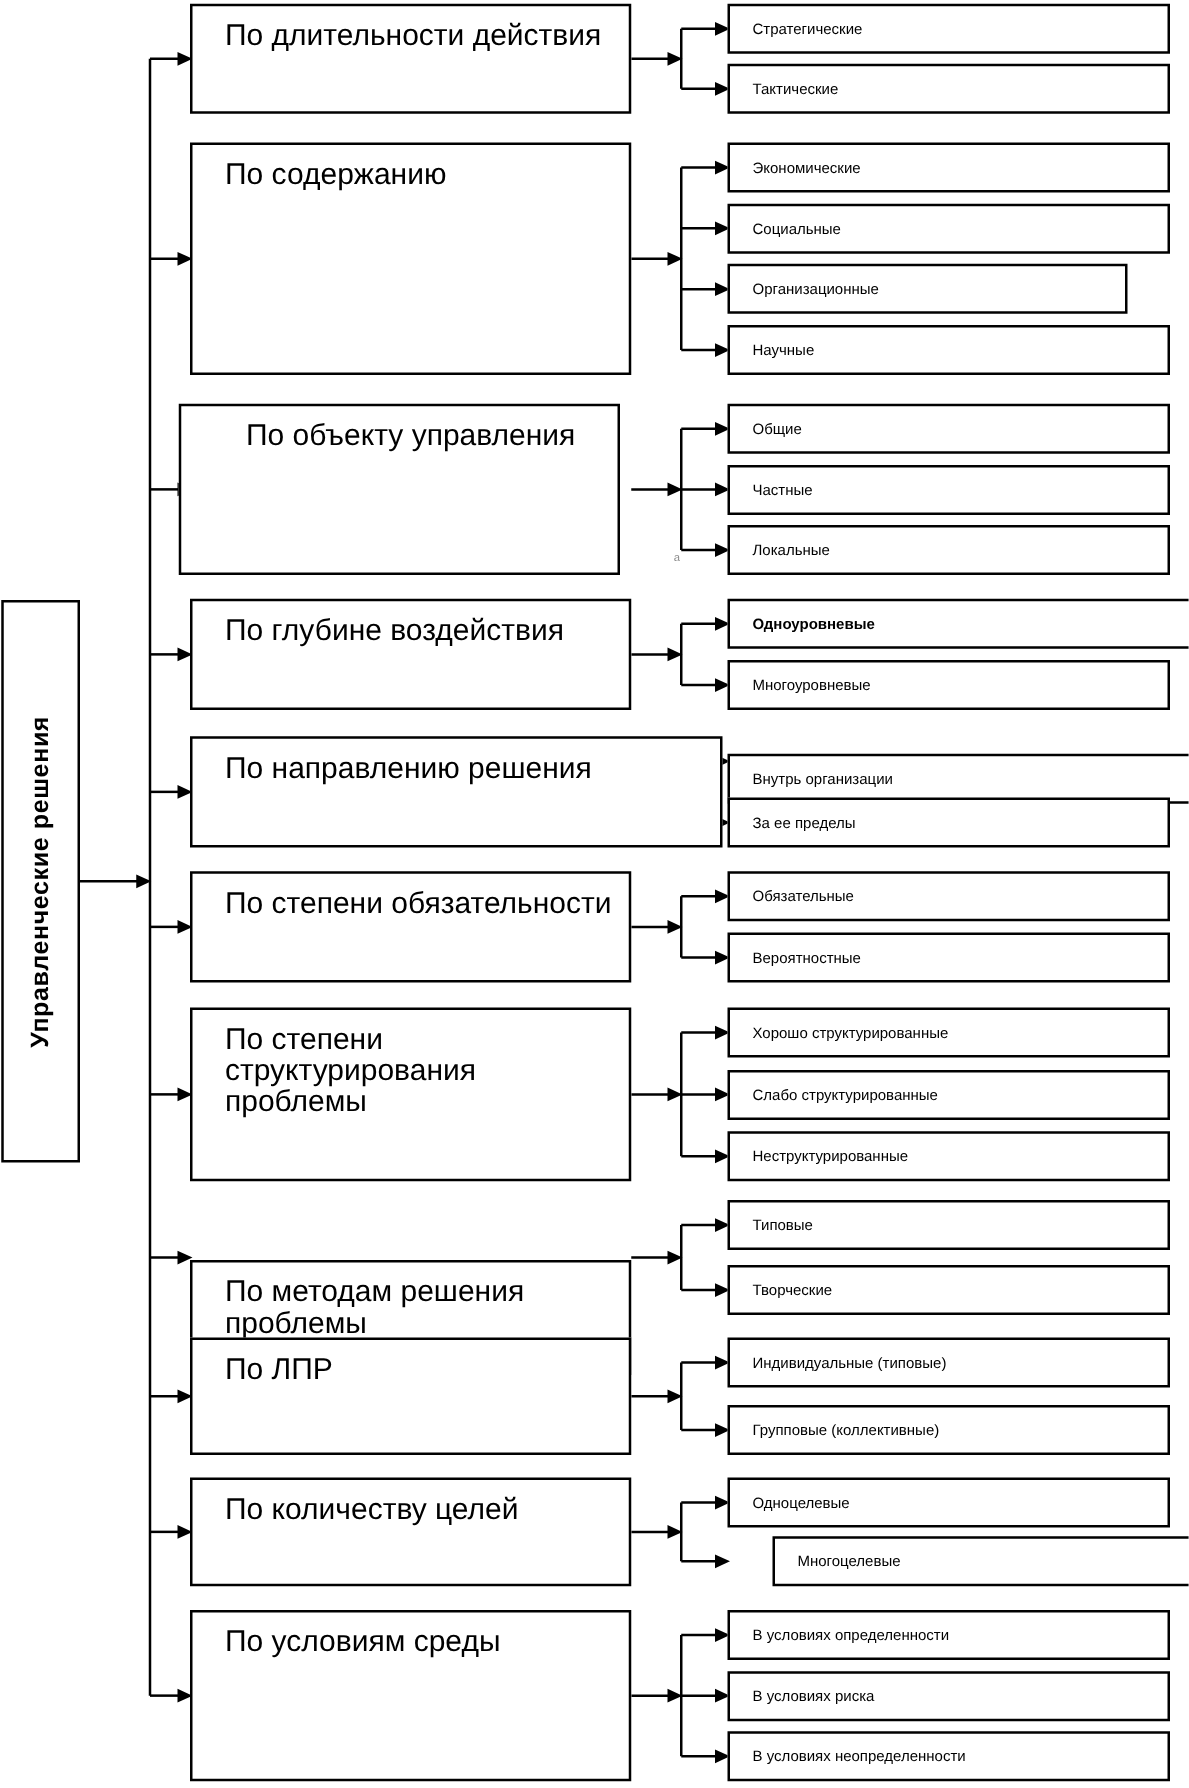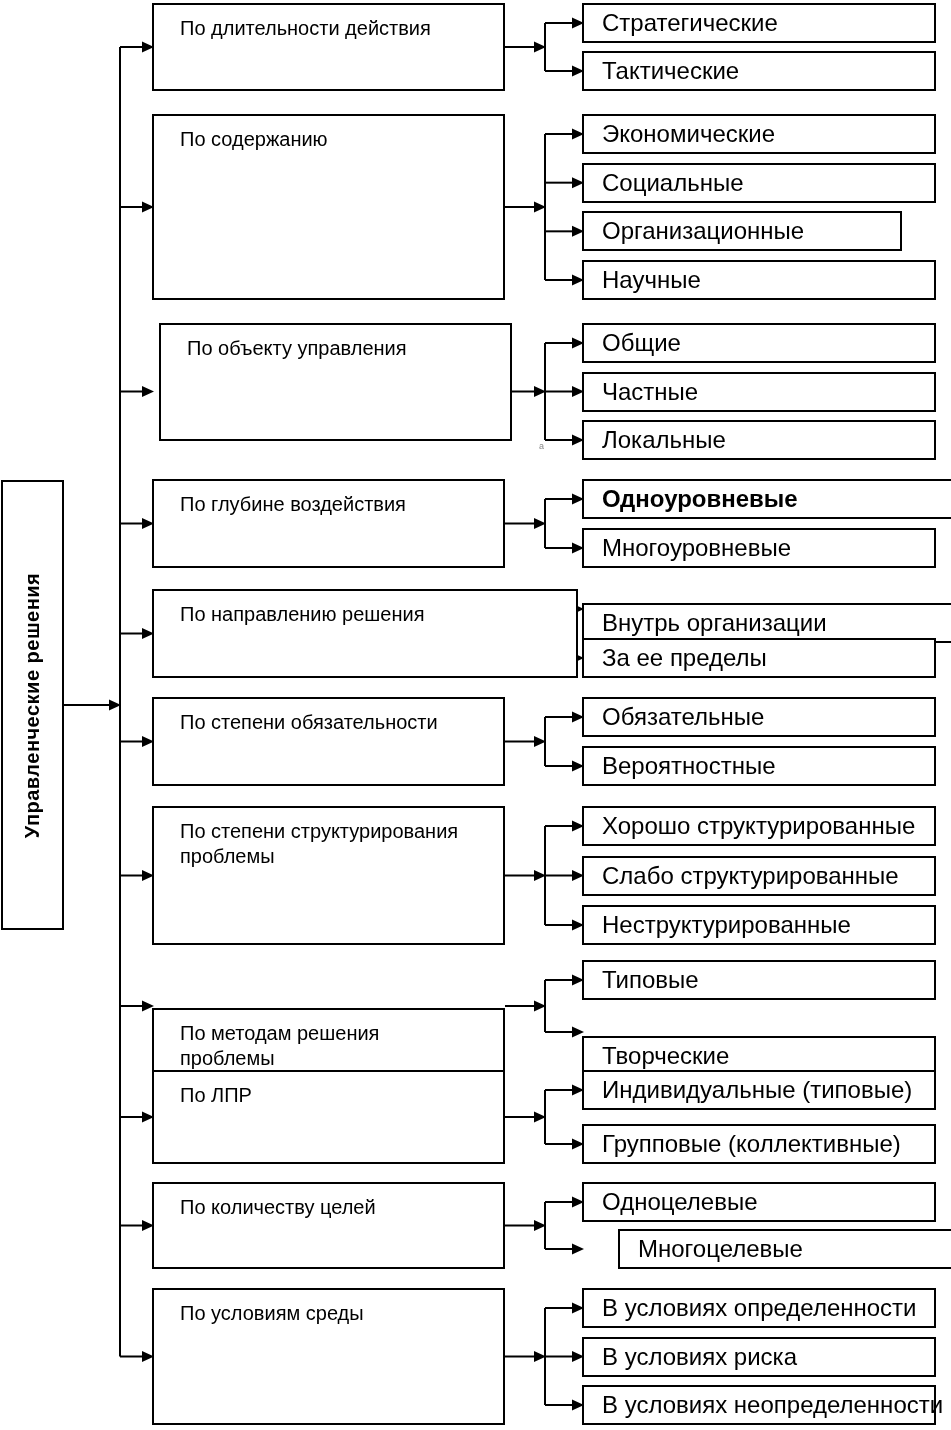--- a/index.html
+++ b/index.html
@@ -3,24 +3,24 @@
 <meta charset="utf-8">
 <style>
   html,body{margin:0;padding:0;background:#ffffff;}
   #diagram{
     position:relative;width:951px;height:1430px;background:#ffffff;
     font-family:"Liberation Sans", sans-serif;color:#000;overflow:hidden;
   }
   #connectors{position:absolute;left:0;top:0;width:951px;height:1430px;pointer-events:none;z-index:1;}
   .box{position:absolute;box-sizing:border-box;background:#ffffff;border:2px solid #000;z-index:2;}
   .catbox .lbl{
-    display:block;padding:11px 8px 0 26px;font-size:20px;line-height:25px;white-space:pre-line;
+    display:block;padding:11px 8px 0 26px;font-size:24px;line-height:25px;white-space:pre-line;
   }
   .subbox{display:flex;align-items:center;}
-  .subbox .lbl{display:block;padding-left:18px;font-size:24px;line-height:22px;white-space:nowrap;}
+  .subbox .lbl{display:block;padding-left:18px;font-size:12px;line-height:22px;white-space:nowrap;}
   .rootbox{display:flex;align-items:center;justify-content:center;}
   .rootbox .lbl{
     transform:rotate(-90deg);white-space:nowrap;font-weight:bold;font-size:20px;letter-spacing:0.5px;
   }
   #stray{position:absolute;left:539px;top:441px;font-size:9px;color:#8a8a8a;z-index:3;}
 </style>
 </head>
 <body>
 
 <div id="diagram">
@@ -161,21 +161,21 @@
       </div>
       <div class="box subbox" style="left: 582px; top: 162.667px; width: 354px; height: 40px;">
         <span class="lbl">Социальные</span>
       </div>
       <div class="box subbox" style="left: 582px; top: 211.333px; width: 320px; height: 40px;">
         <span class="lbl">Организационные</span>
       </div>
       <div class="box subbox" style="left: 582px; top: 260px; width: 354px; height: 40px;">
         <span class="lbl">Научные</span>
       </div>
-      <div class="box catbox" style="left: 159px; top: 323px; width: 353px; height: 118px;">
+      <div class="box catbox" style="left: 143px; top: 323px; width: 353px; height: 137px; text-align: center;">
         <span class="lbl">По объекту управления</span>
       </div>
       <div class="box subbox" style="left: 582px; top: 323px; width: 354px; height: 40px;">
         <span class="lbl">Общие</span>
       </div>
       <div class="box subbox" style="left: 582px; top: 371.5px; width: 354px; height: 40px;">
         <span class="lbl">Частные</span>
       </div>
       <div class="box subbox" style="left: 582px; top: 420px; width: 354px; height: 40px;">
         <span class="lbl">Локальные</span>
@@ -220,21 +220,21 @@
       <div class="box subbox" style="left: 582px; top: 905px; width: 354px; height: 40px;">
         <span class="lbl">Неструктурированные</span>
       </div>
       <div class="box catbox" style="left: 152px; top: 960px; width: 353px; height: 92px; margin-top: 48px;">
         <span class="lbl">По методам решения
 проблемы</span>
       </div>
       <div class="box subbox" style="left: 582px; top: 960px; width: 354px; height: 40px;">
         <span class="lbl">Типовые</span>
       </div>
-      <div class="box subbox" style="left: 582px; top: 1012px; width: 354px; height: 40px; margin-top: 24px;">
+      <div class="box subbox" style="left: 582px; top: 1012px; width: 354px; height: 40px;">
         <span class="lbl">Творческие</span>
       </div>
       <div class="box catbox" style="left: 152px; top: 1070px; width: 353px; height: 94px;">
         <span class="lbl">По ЛПР</span>
       </div>
       <div class="box subbox" style="left: 582px; top: 1070px; width: 354px; height: 40px;">
         <span class="lbl">Индивидуальные (типовые)</span>
       </div>
       <div class="box subbox" style="left: 582px; top: 1124px; width: 354px; height: 40px;">
         <span class="lbl">Групповые (коллективные)</span>

